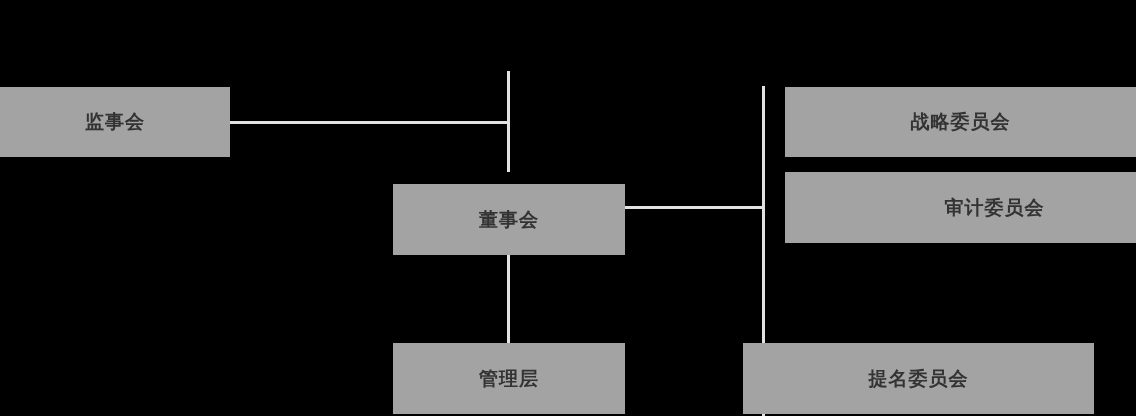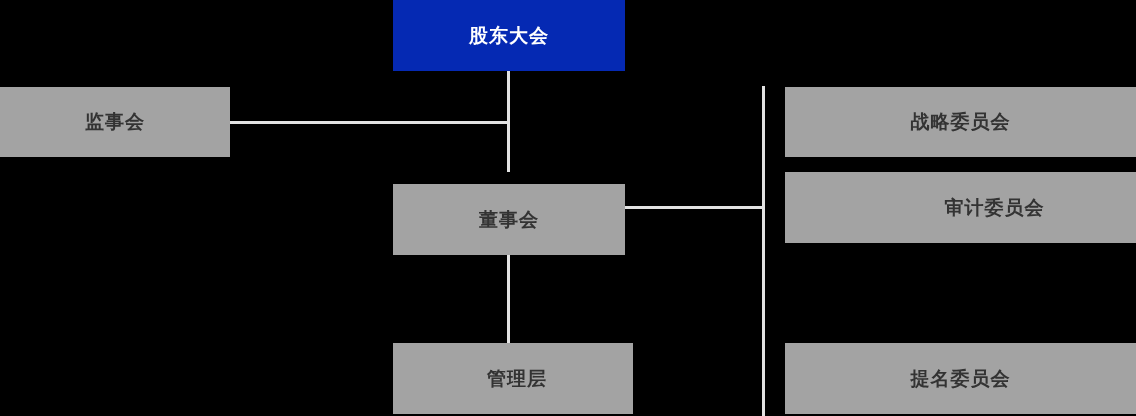--- a/index.html
+++ b/index.html
@@ -31,46 +31,43 @@
     color: #FFFFFF;
   }
   .line {
     position: absolute;
     background: #E2E2E2;
   }
   
   .n-shareholders { left: 393px; top: 0;     width: 232px; height: 71px; }
   .n-supervisory  { left: 0;     top: 87px;  width: 230px; height: 70px; }
   .n-board        { left: 393px; top: 172px; width: 232px; height: 71px; margin-top: 12px; }
-  .n-management   { left: 393px; top: 343px; width: 232px; height: 71px; padding-left: 8px; }
+  .n-management   { left: 393px; top: 343px; width: 232px; height: 71px; }
   .n-committee-0  { left: 785px; top: 87px;  width: 351px; height: 70px; }
   .n-committee-1  { left: 785px; top: 172px; width: 419px; height: 71px; }
   .n-committee-2  { left: 785px; top: 258px; width: 351px; height: 71px; }
-  .n-committee-3  { left: 785px; top: 343px; width: 351px; height: 71px; }
+  .n-committee-3  { left: 743px; top: 343px; width: 351px; height: 71px; }
   
   .l-center-top    { left: 507px; top: 71px;  width: 3px;   height: 101px; }
   .l-center-bottom { left: 507px; top: 243px; width: 3px;   height: 100px; }
   .l-left-h        { left: 230px; top: 121px; width: 280px; height: 3px; }
   .l-right-h       { left: 625px; top: 206px; width: 137px; height: 3px; }
   .l-right-spine   { left: 762px; top: 86px;  width: 3px;   height: 330px; }
 </style>
 </head>
 <body>
 
 <div class="stage">
 
   <div class="line l-center-top"></div>
   <div class="line l-center-bottom"></div>
   <div class="line l-left-h"></div>
   <div class="line l-right-h"></div>
   <div class="line l-right-spine"></div>
 
-  <div class="node primary n-shareholders">
-    <span>股东大会</span>
-  </div>
 
   <div class="node n-supervisory">
     <span>监事会</span>
   </div>
 
   <div class="node n-board">
     <span>董事会</span>
   </div>
 
   <div class="node n-management">

